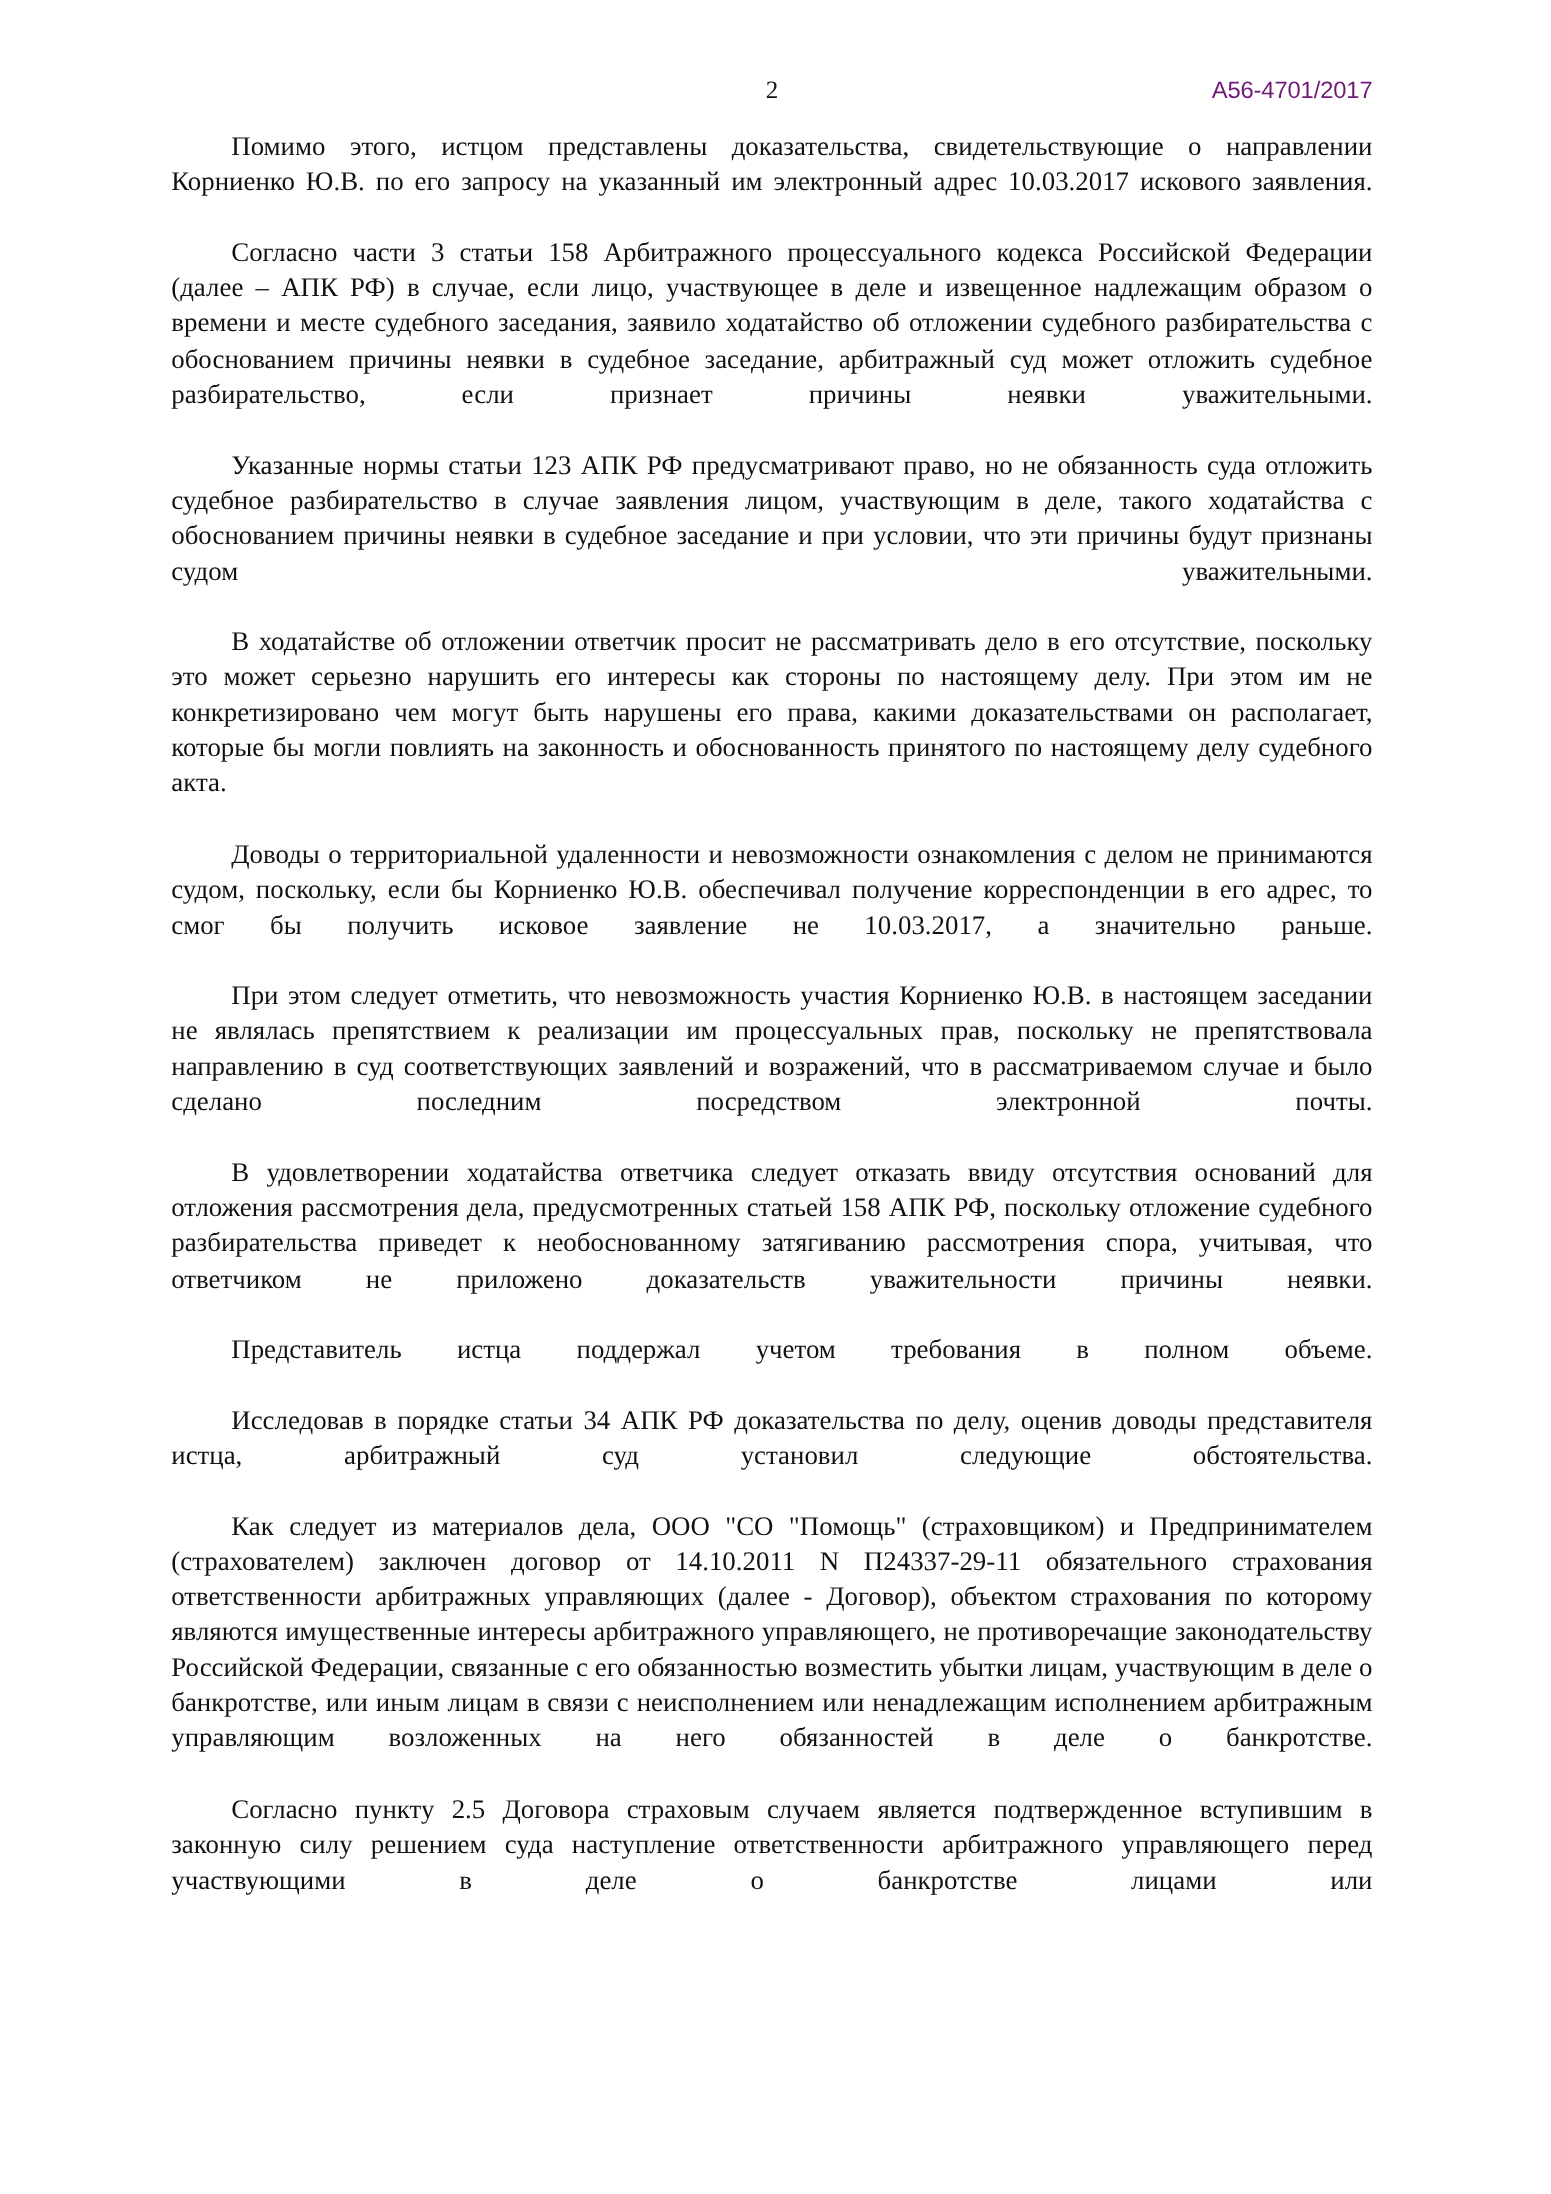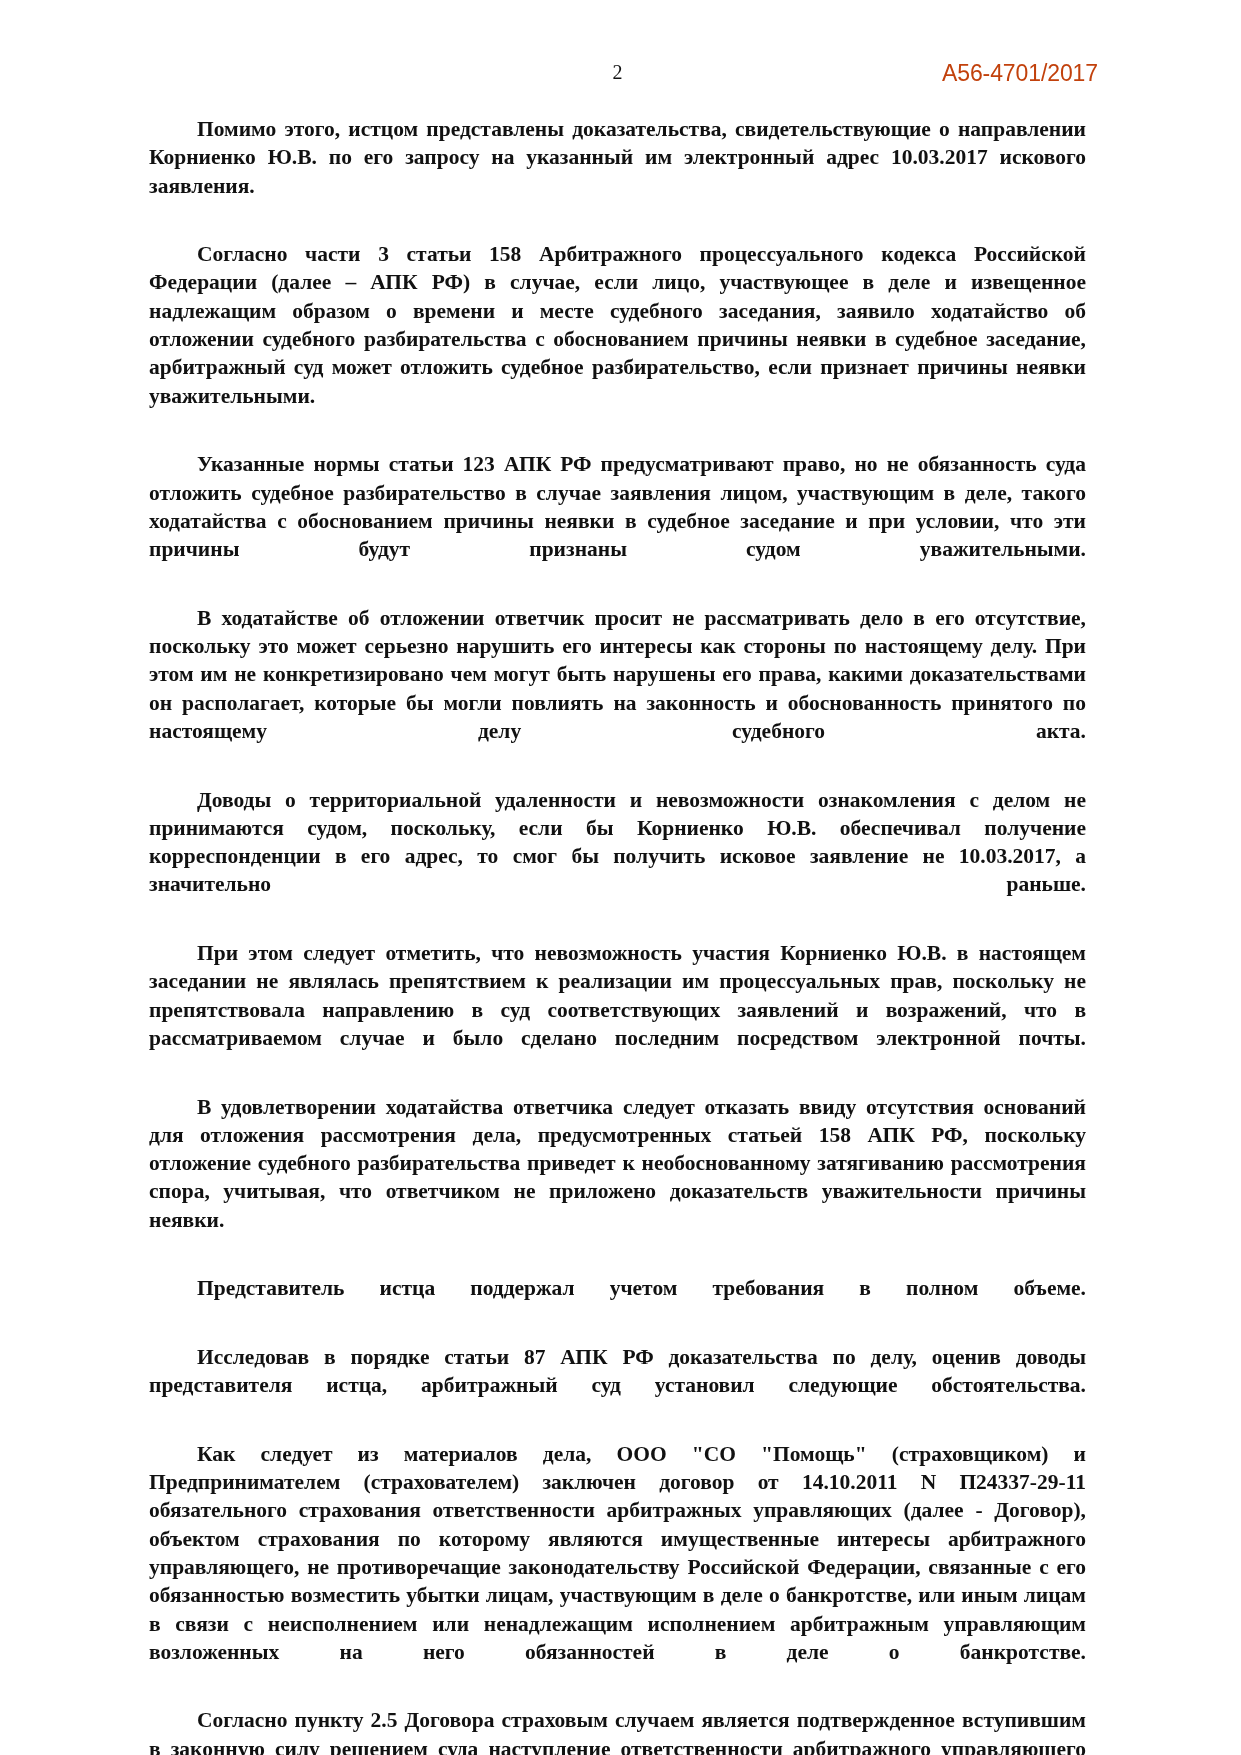--- a/index.html
+++ b/index.html
@@ -32,48 +32,47 @@
     font-family: "Liberation Serif", "DejaVu Serif", serif;
     font-size: 20px;
     line-height: 24px;
     color: #121212;
   }
   .header-case-number {
     position: absolute;
     right: 0;
     top: 1px;
     font-family: "Liberation Sans", "DejaVu Sans", sans-serif;
-    font-size: 23px;
+    font-size: 19px;
     line-height: 24px;
     letter-spacing: -0.1px;
-    color: #c2410c;
+    color: #701a75;
     white-space: nowrap;
   }
 
   
   .body-text {
     position: absolute;
     top: 103px;
     left: 137px;
     width: 961px;
     font-family: "Liberation Serif", "DejaVu Serif", serif;
     font-size: 21.5px;
     line-height: 28.3px;
     color: #111111;
     text-align: justify;
     text-justify: inter-word;
     hyphens: none;
     -webkit-hyphens: none;
   }
   .body-text p {
-    margin: 12px;
+    margin: 0;
     padding: 0;
     text-indent: 48px;
     text-align: justify;
-    font-weight: bold;
   }
   
   .body-text p::after {
     content: "";
     display: inline-block;
     width: 100%;
   }
 </style>
 </head>
 <body>
@@ -87,18 +86,18 @@
 
   <div class="body-text">
     <p>Помимо этого, истцом представлены доказательства, свидетельствующие о направлении  Корниенко Ю.В. по его запросу на указанный им электронный адрес 10.03.2017 искового заявления.</p>
     <p>Согласно части 3 статьи 158 Арбитражного процессуального кодекса Российской Федерации (далее – АПК РФ) в случае, если лицо, участвующее в деле и извещенное надлежащим образом о времени и месте судебного заседания, заявило ходатайство об отложении судебного разбирательства с обоснованием причины неявки в судебное заседание, арбитражный суд может отложить судебное разбирательство, если признает причины неявки уважительными.</p>
     <p>Указанные нормы статьи 123 АПК РФ предусматривают право, но не обязанность суда отложить судебное разбирательство в случае заявления лицом, участвующим в деле, такого ходатайства с обоснованием причины неявки в судебное заседание и при условии, что эти причины будут признаны судом уважительными.</p>
     <p>В ходатайстве об отложении ответчик просит не рассматривать дело в его отсутствие, поскольку это может серьезно нарушить его интересы как стороны по настоящему делу. При этом им не конкретизировано чем могут быть нарушены его права, какими доказательствами он располагает, которые бы могли повлиять на законность и обоснованность принятого по настоящему делу судебного акта.</p>
     <p>Доводы о территориальной удаленности и невозможности ознакомления с делом не принимаются судом, поскольку, если бы Корниенко Ю.В. обеспечивал получение корреспонденции в его адрес, то смог бы получить исковое заявление не 10.03.2017, а значительно раньше.</p>
     <p>При этом следует отметить, что невозможность участия Корниенко Ю.В. в настоящем  заседании не являлась препятствием к реализации им процессуальных прав, поскольку не препятствовала направлению в суд соответствующих заявлений и возражений, что в рассматриваемом случае и было сделано последним посредством электронной почты.</p>
     <p>В удовлетворении ходатайства ответчика следует отказать ввиду отсутствия оснований для отложения рассмотрения дела, предусмотренных статьей 158 АПК РФ, поскольку отложение судебного разбирательства приведет к необоснованному затягиванию рассмотрения спора, учитывая, что ответчиком не приложено доказательств уважительности причины неявки.</p>
     <p>Представитель истца поддержал учетом требования в полном объеме.</p>
-    <p>Исследовав в порядке статьи 87 АПК РФ доказательства по делу, оценив доводы представителя истца, арбитражный суд установил следующие обстоятельства.</p>
+    <p>Исследовав в порядке статьи 34 АПК РФ доказательства по делу, оценив доводы представителя истца, арбитражный суд установил следующие обстоятельства.</p>
     <p>Как следует из материалов дела, ООО "СО "Помощь" (страховщиком) и Предпринимателем (страхователем) заключен договор от 14.10.2011 N П24337-29-11 обязательного страхования ответственности арбитражных управляющих (далее - Договор), объектом страхования по которому являются имущественные интересы арбитражного управляющего, не противоречащие законодательству Российской Федерации, связанные с его обязанностью возместить убытки лицам, участвующим в деле о банкротстве, или иным лицам в связи с неисполнением или ненадлежащим исполнением арбитражным управляющим возложенных на него обязанностей в деле о банкротстве.</p>
     <p>Согласно пункту 2.5 Договора страховым случаем является подтвержденное вступившим в законную силу решением суда наступление ответственности арбитражного управляющего перед участвующими в деле о банкротстве лицами или</p>
   </div>
 
 </div>
 
 </body></html>

